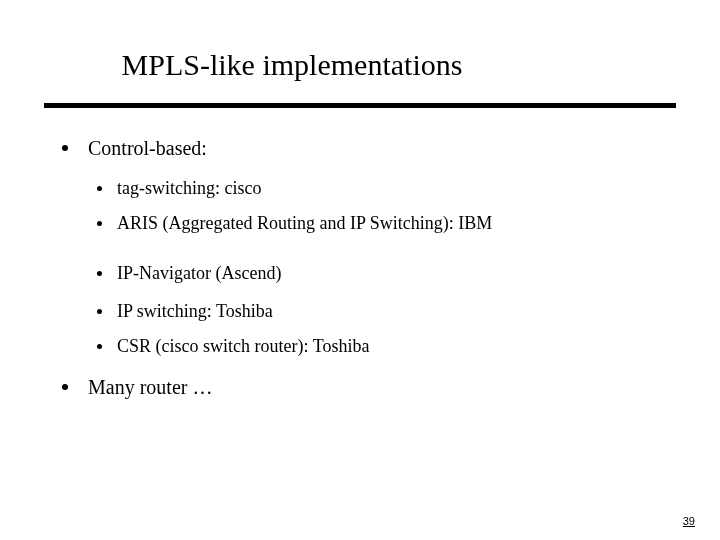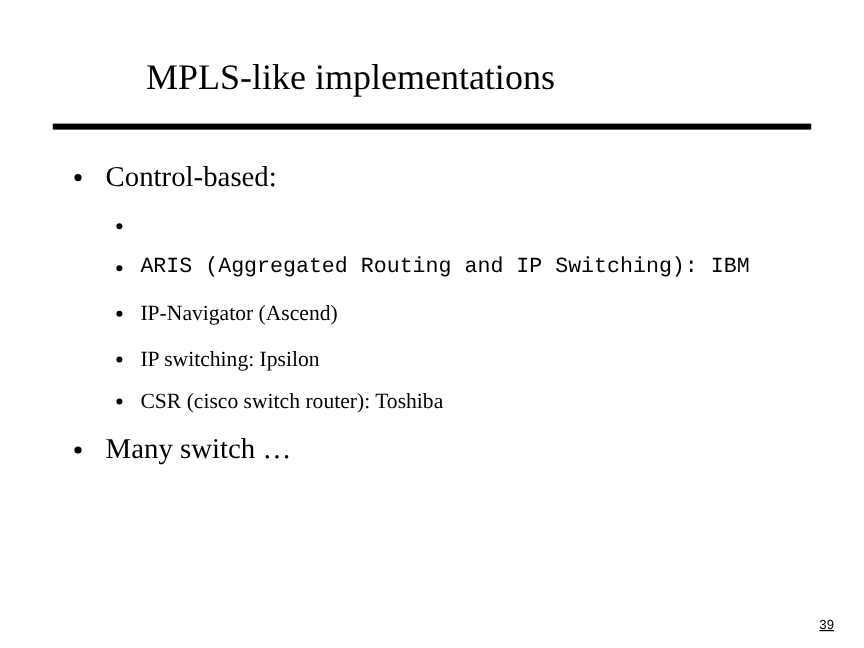--- a/index.html
+++ b/index.html
@@ -56,21 +56,21 @@
   }
 
   .bullet-row {
     position: relative;
     display: block;
     white-space: nowrap;
   }
 
   
   .lvl1 {
-    font-size: 24px;
+    font-size: 20px;
     line-height: 24px;
     padding-left: 88px;
     height: 24px;
   }
   .lvl1 .dot {
     position: absolute;
     left: 62px;
     top: 9px;
     width: 6px;
     height: 6px;
@@ -96,22 +96,22 @@
   }
 
   .txt {
     display: inline-block;
     vertical-align: top;
   }
 
   
   .r-control     { margin-top: 5px; }
   .r-tag         { margin-top: 19px; }
-  .r-aris        { margin-top: 17px; font-family: Liberation Mono, monospace; }
-  .r-ipnav       { margin-top: 20px; }
+  .r-aris        { margin-top: 17px; }
+  .r-ipnav       { margin-top: 32px; }
   .r-request     { margin-top: 25px; }
   .r-traffic     { margin-top: 15px; }
   .r-ipsw        { margin-top: 20px; }
   .r-csr         { margin-top: 17px; }
   .r-many        { margin-top: 20px; }
 
   
   .page-number {
     position: absolute;
     right: 25px;
@@ -134,46 +134,47 @@
 
   <div class="body">
 
     <div class="bullet-row lvl1 r-control">
       <span class="dot"></span>
       <span class="txt">Control-based:</span>
     </div>
 
     <div class="bullet-row lvl2 r-tag">
       <span class="dot"></span>
+      <span class="txt">tag-switching: cisco</span>
     </div>
 
     <div class="bullet-row lvl2 r-aris">
       <span class="dot"></span>
       <span class="txt">ARIS (Aggregated Routing and IP Switching): IBM</span>
     </div>
 
     <div class="bullet-row lvl2 r-ipnav">
       <span class="dot"></span>
       <span class="txt">IP-Navigator (Ascend)</span>
     </div>
 
 
 
     <div class="bullet-row lvl2 r-ipsw">
       <span class="dot"></span>
-      <span class="txt">IP switching: Ipsilon</span>
+      <span class="txt">IP switching: Toshiba</span>
     </div>
 
     <div class="bullet-row lvl2 r-csr">
       <span class="dot"></span>
       <span class="txt">CSR (cisco switch router): Toshiba</span>
     </div>
 
     <div class="bullet-row lvl1 r-many">
       <span class="dot"></span>
-      <span class="txt">Many switch …</span>
+      <span class="txt">Many router …</span>
     </div>
 
   </div>
 
   <div class="page-number">39</div>
 
 </div>
 
 </body></html>

